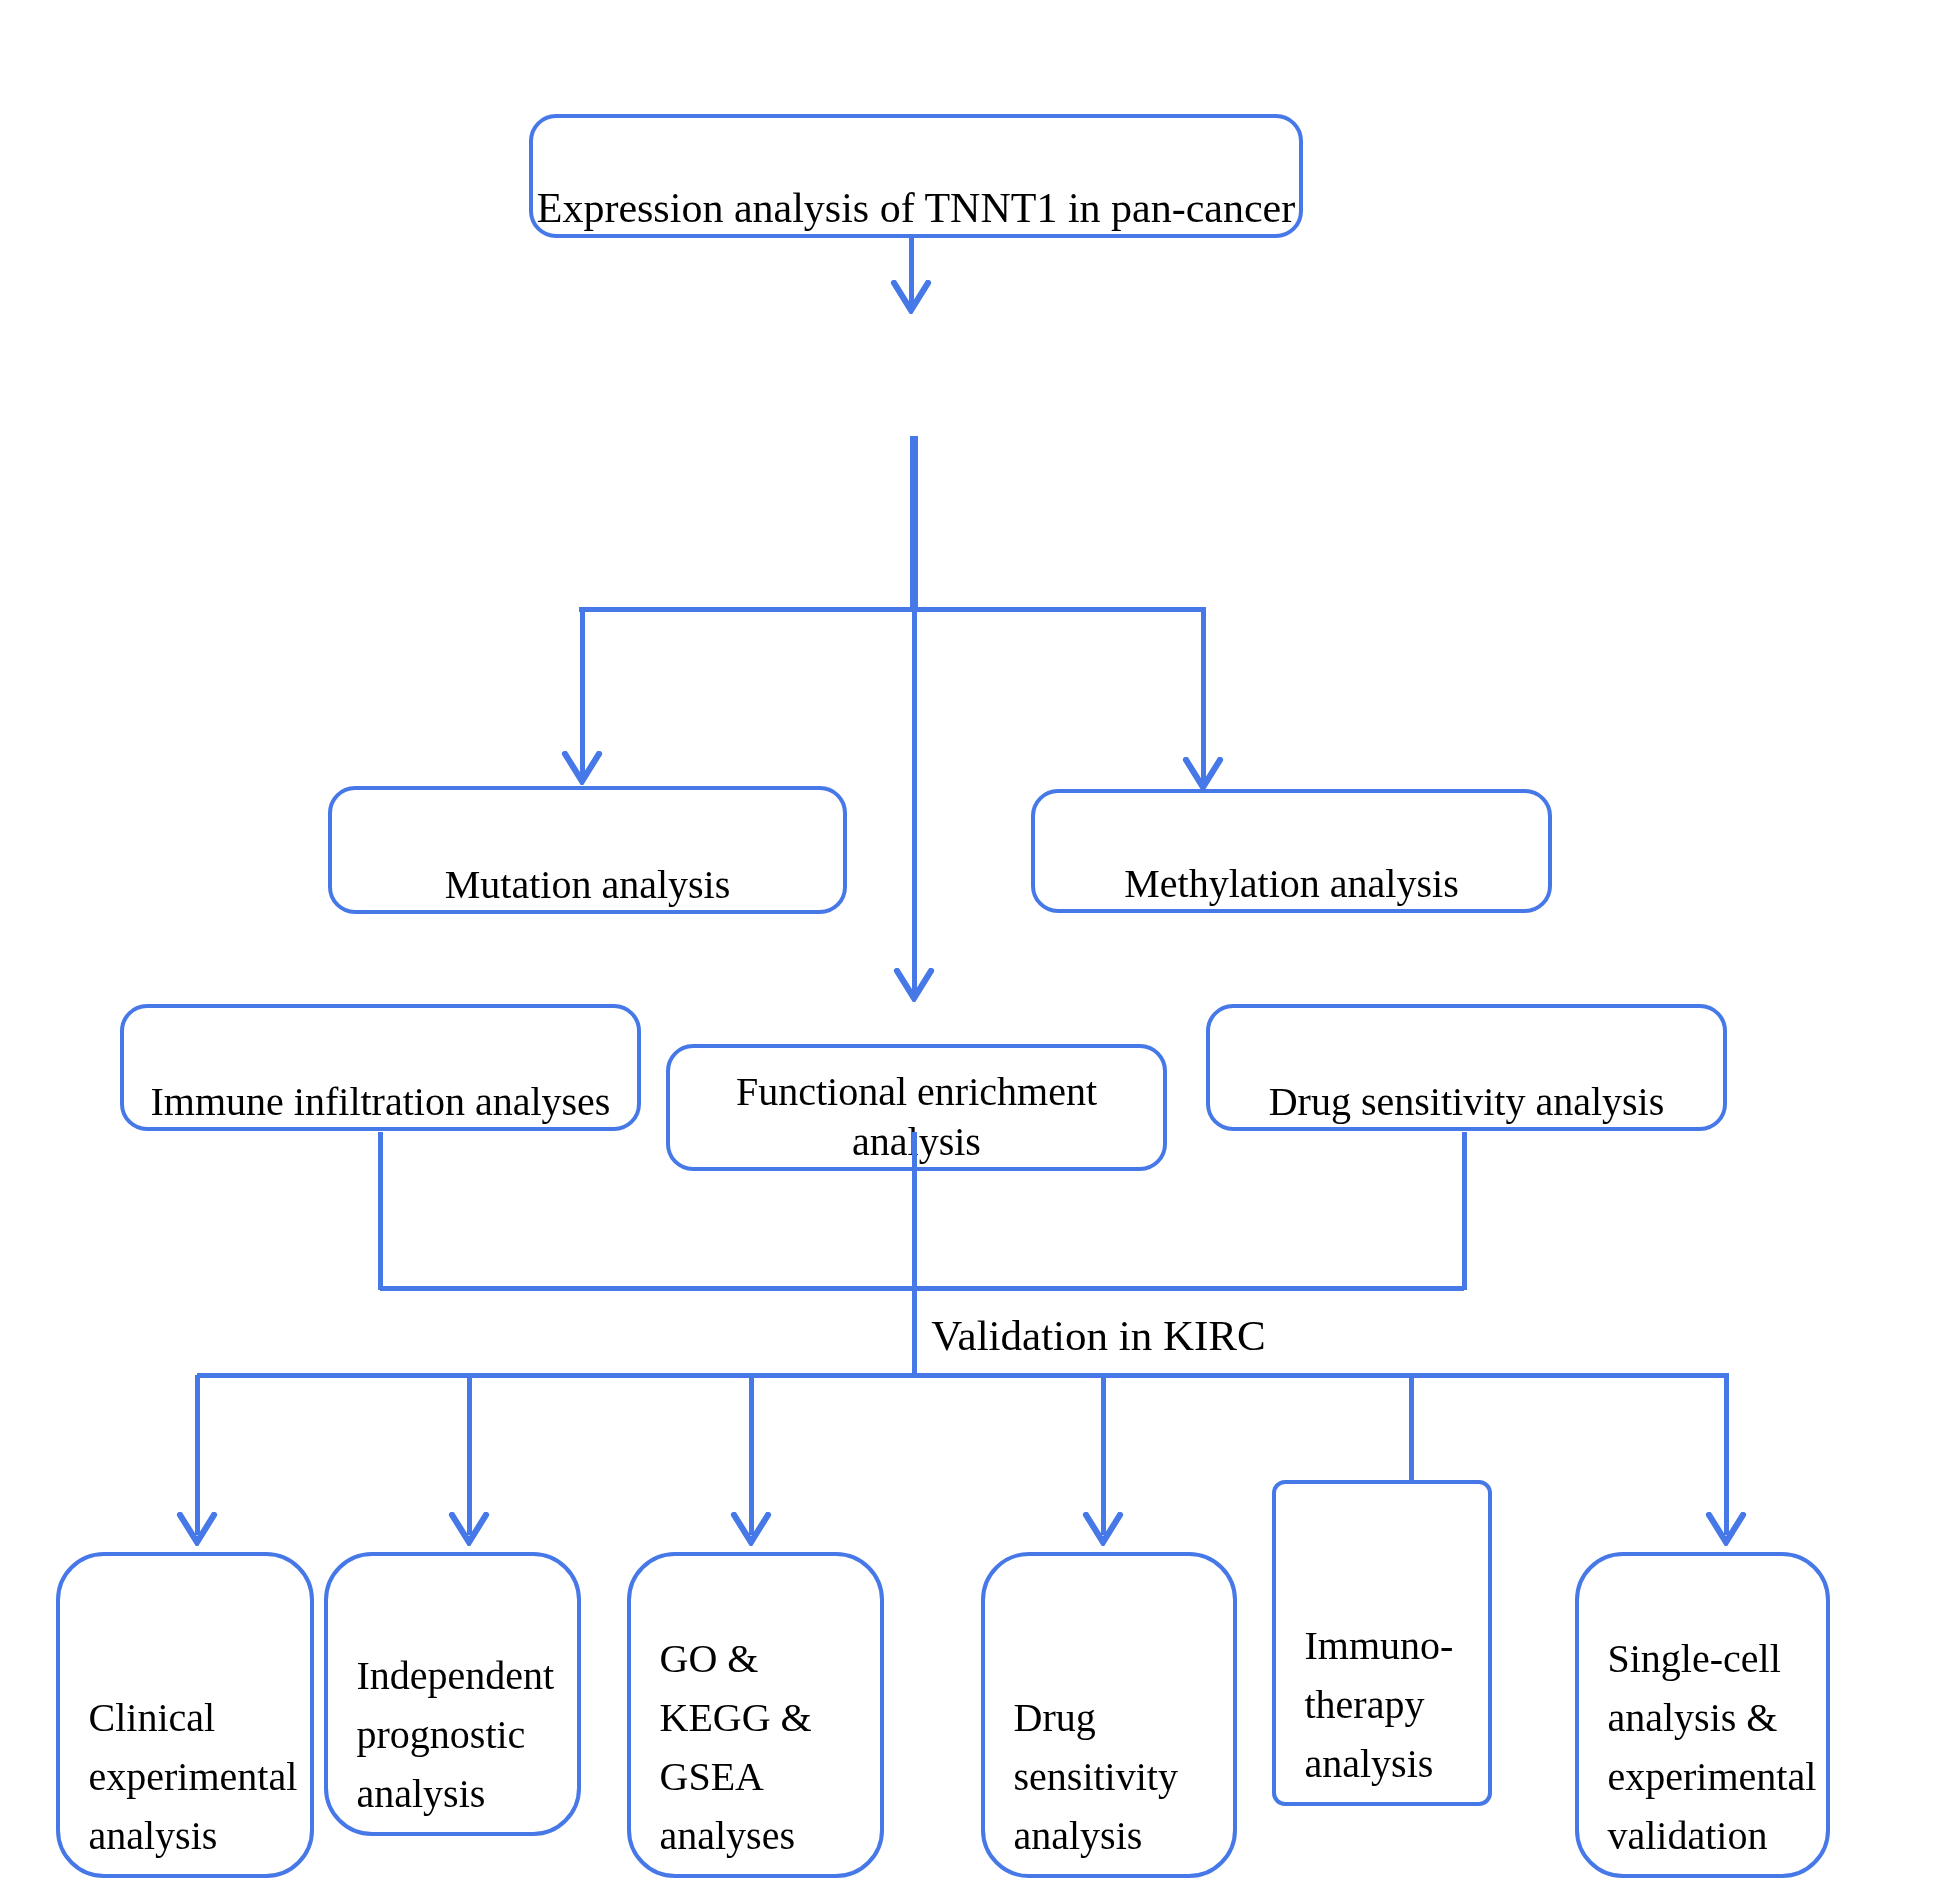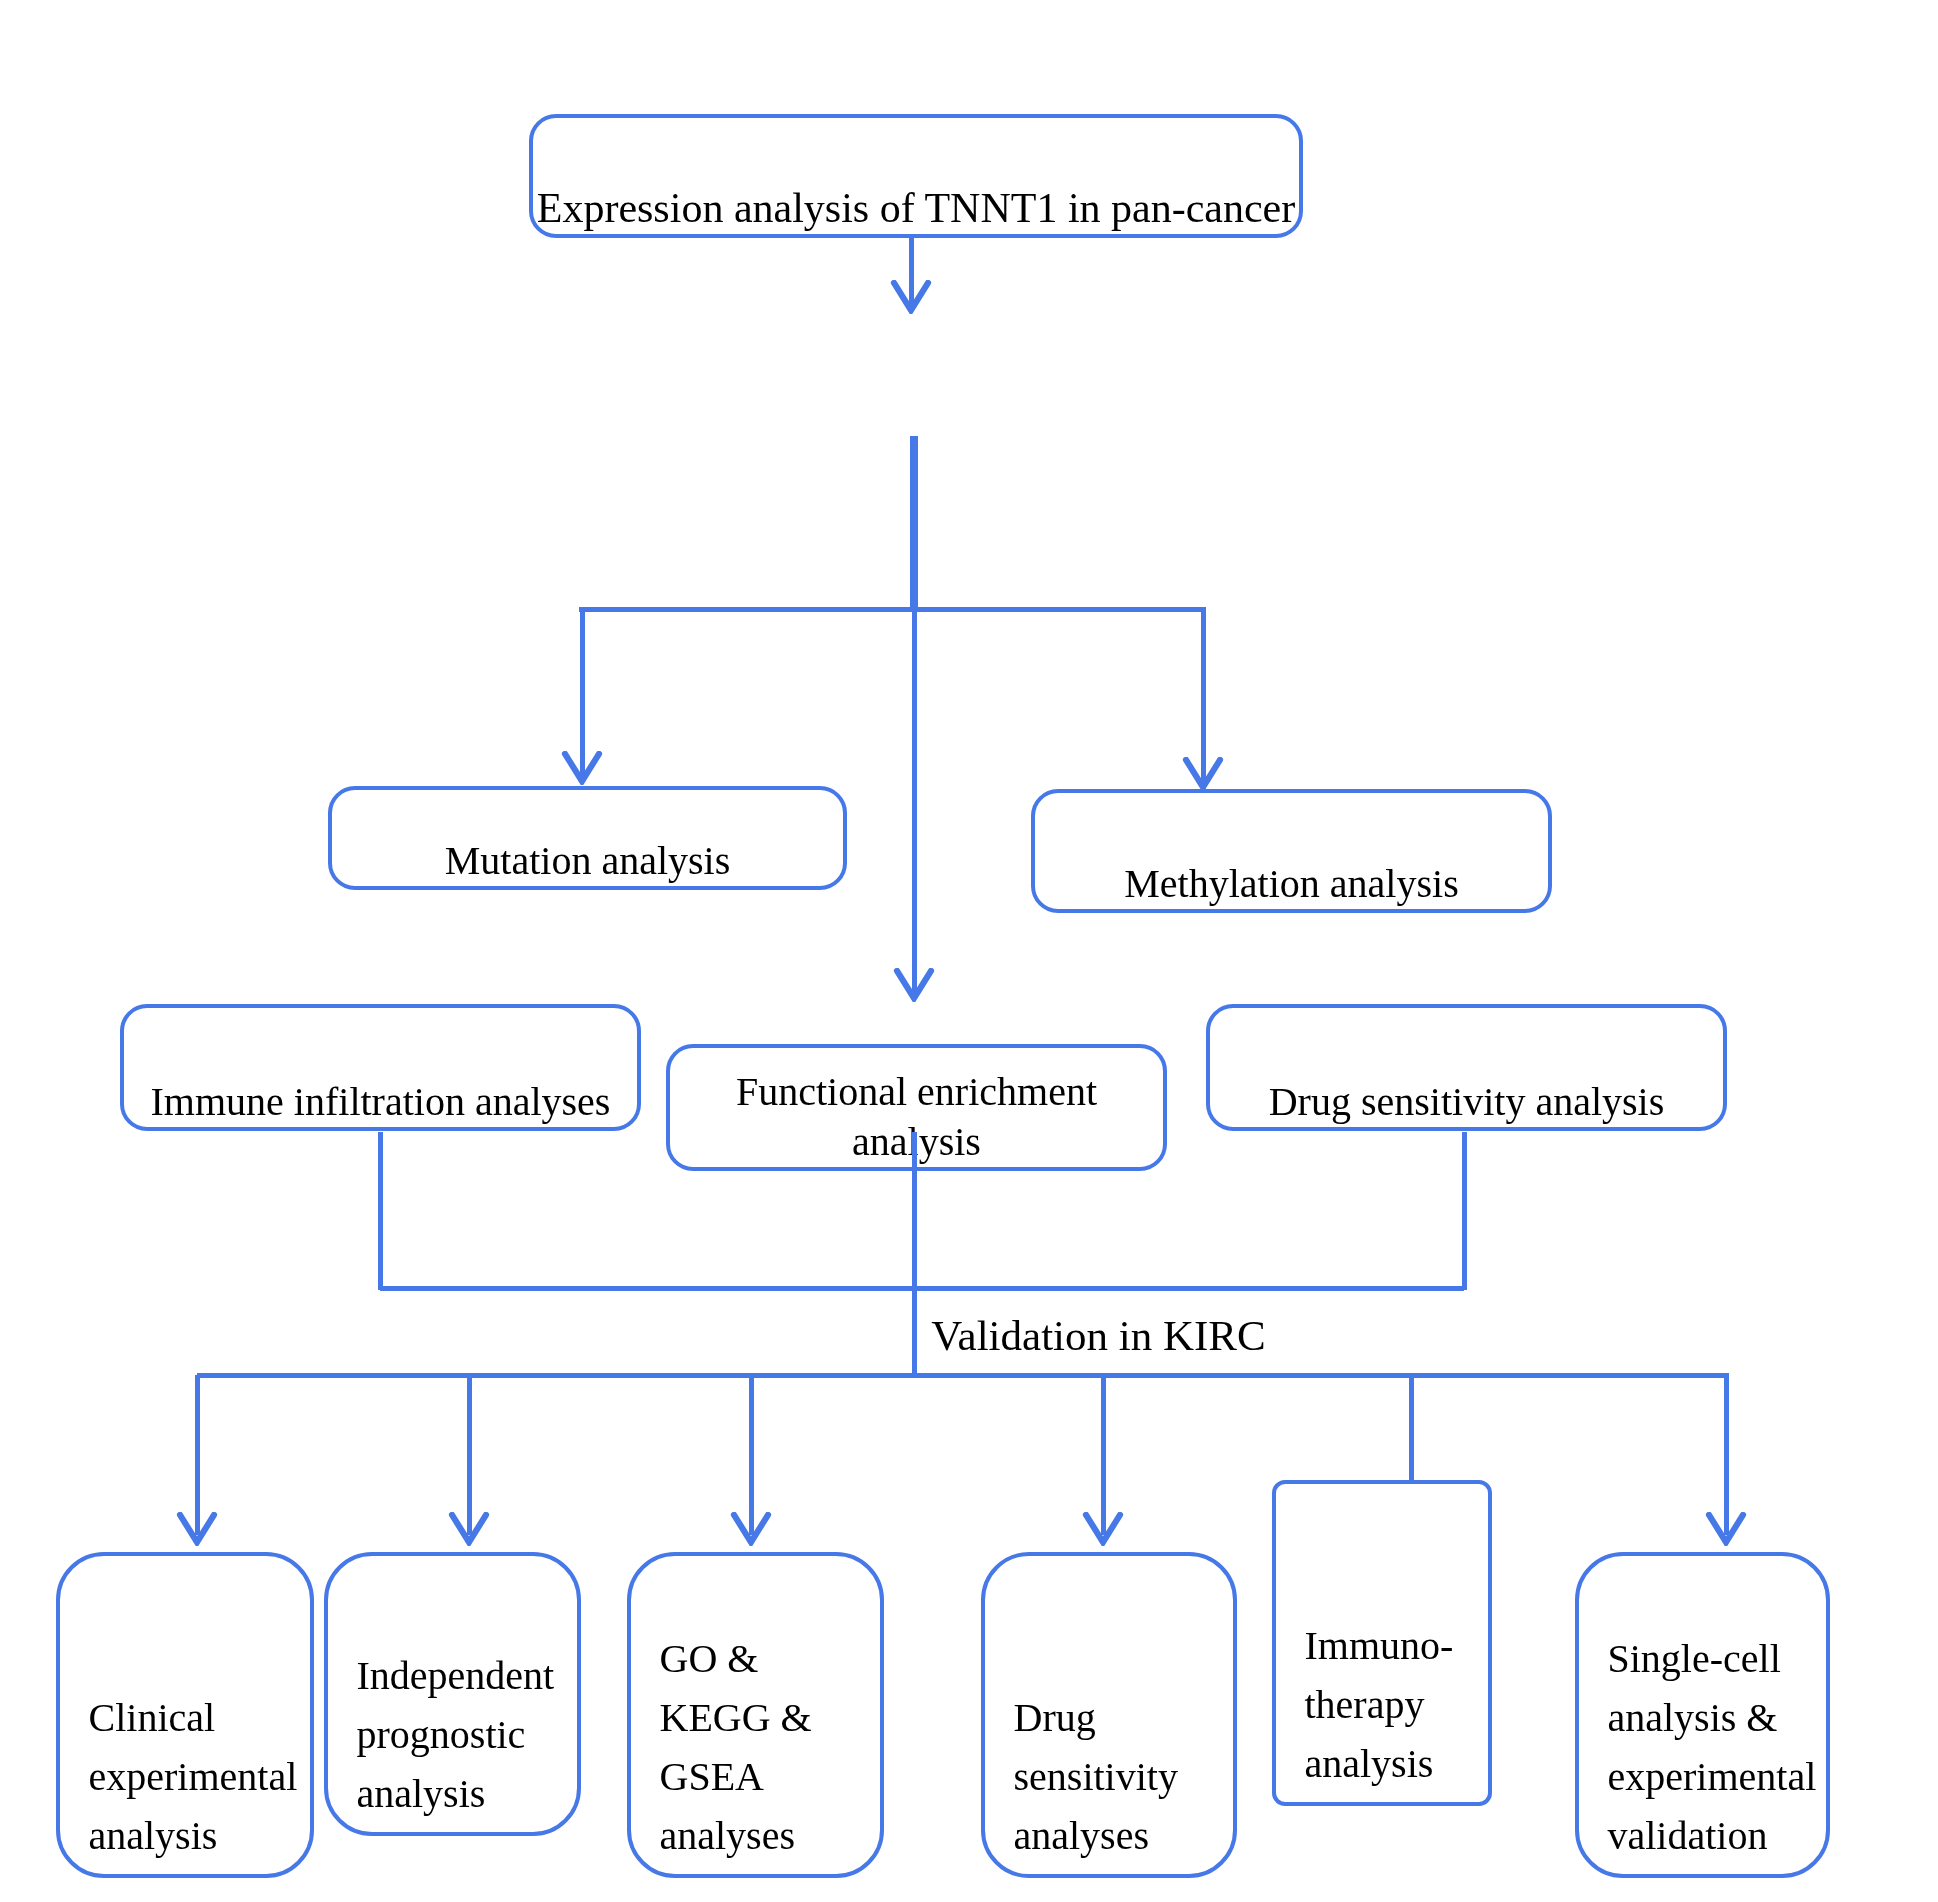--- a/index.html
+++ b/index.html
@@ -56,21 +56,21 @@
   <div class="vl" style="left:1201px; top:607px; width:4.8px; height:177px;"></div>
   <svg class="chev" style="left:1182px; top:757px;" viewBox="0 0 44 36">
       <polyline points="4,3 22,32 40,3"></polyline>
     </svg>
 
   <div class="vl" style="left:912px; top:607px; width:4.8px; height:386px;"></div>
   <svg class="chev" style="left:893px; top:968px;" viewBox="0 0 44 36">
       <polyline points="4,3 22,32 40,3"></polyline>
     </svg>
 
-  <div class="node small" style="left:328px; top:786px; width:519px; height:104px;">
+  <div class="node small" style="left:328px; top:786px; width:519px; height:128px;">
     <span class="txt">Mutation analysis</span>
   </div>
   <div class="node small" style="left:1031px; top:789px; width:521px; height:124px;">
     <span class="txt">Methylation analysis</span>
   </div>
 
   <div class="node small" style="left:120px; top:1004px; width:521px; height:127px;">
     <span class="txt">Immune infiltration analyses</span>
   </div>
   <div class="node small" style="left:666px; top:1044px; width:501px; height:127px;">
@@ -133,21 +133,21 @@
   </div>
   <div class="node leaf" style="left:627px; top:1552px; width:257px; height:326px;">
     <span class="txt">GO &amp;
 KEGG &amp;
 GSEA
 analyses</span>
   </div>
   <div class="node leaf" style="left:981px; top:1552px; width:256px; height:326px;">
     <span class="txt">Drug
 sensitivity
-analyses</span>
+analysis</span>
   </div>
   <div class="node leaf" style="left:1272px; top:1480px; width:220px; height:326px;border-radius:13px;">
     <span class="txt">Immuno-
 therapy
 analysis</span>
   </div>
   <div class="node leaf" style="left:1575px; top:1552px; width:255px; height:326px;">
     <span class="txt">Single-cell
 analysis &amp;
 experimental

